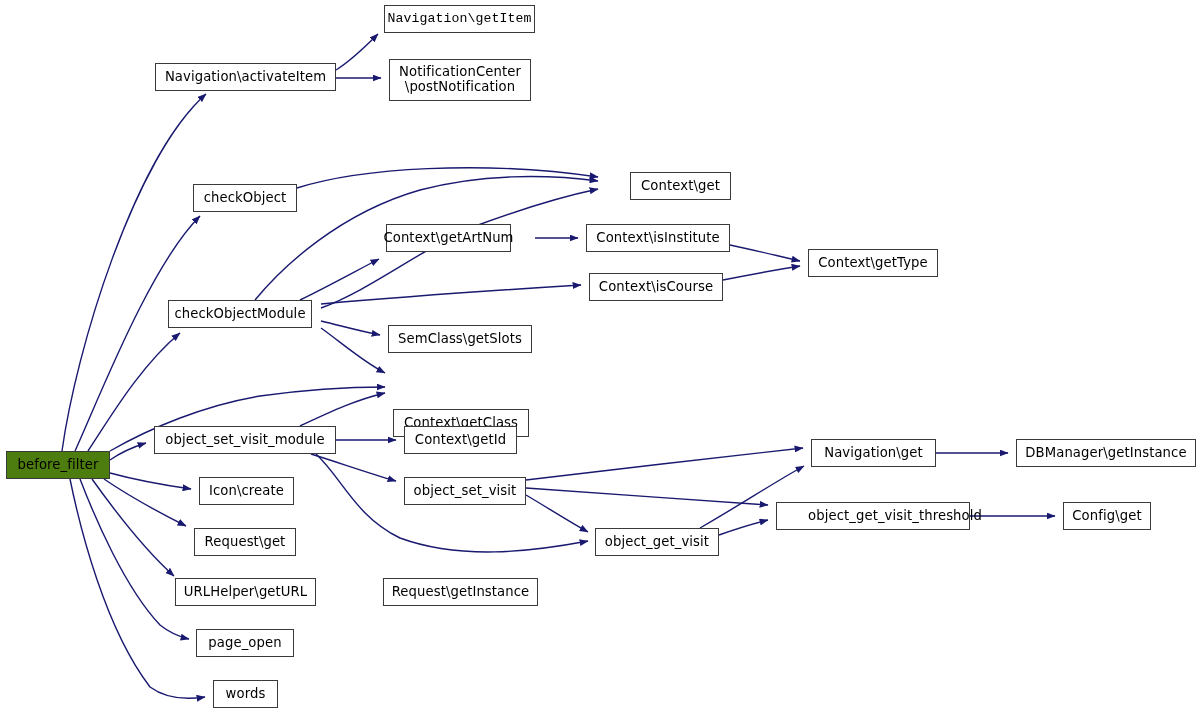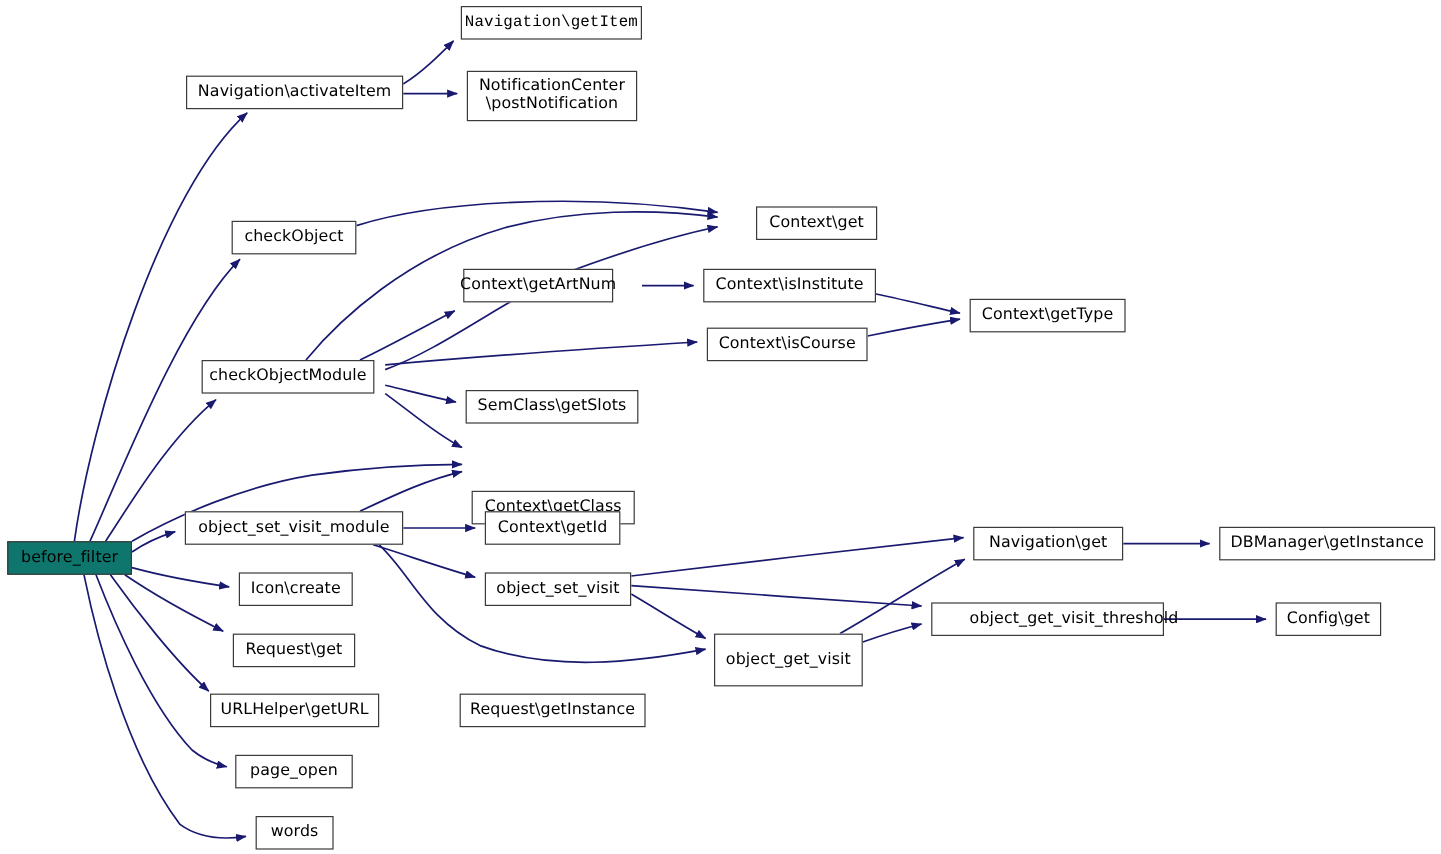--- a/index.html
+++ b/index.html
@@ -32,21 +32,21 @@
     font-size: 13.2px;
     line-height: 1.12;
     display: flex;
     align-items: center;
     justify-content: center;
     text-align: center;
     white-space: pre-line;
     letter-spacing: 0.1px;
   }
   .node.highlight {
-    background: #0f766e;
+    background: #4d7c0f;
   }
 </style>
 </head>
 <body>
 
 <div id="canvas">
 
   <svg id="edges" viewBox="0 0 1201 712" xmlns="http://www.w3.org/2000/svg">
     <defs>
       <marker id="arrow" markerWidth="9" markerHeight="7" refX="8.4" refY="3.5" orient="auto" markerUnits="userSpaceOnUse">
@@ -107,20 +107,20 @@
       <div class="node" style="left: 154px; top: 426px; width: 182px; height: 28px;">object_set_visit_module</div>
       <div class="node" style="left: 404px; top: 426px; width: 113px; height: 28px;">Context\getId</div>
       <div class="node" style="left: 811px; top: 439px; width: 125px; height: 28px;">Navigation\get</div>
       <div class="node" style="left: 1016px; top: 439px; width: 180px; height: 28px;">DBManager\getInstance</div>
       <div class="node highlight" style="left: 6px; top: 451px; width: 104px; height: 28px;">before_filter</div>
       <div class="node" style="left: 199px; top: 477px; width: 95px; height: 28px;">Icon\create</div>
       <div class="node" style="left: 404px; top: 477px; width: 122px; height: 28px;">object_set_visit</div>
       <div class="node" style="left: 776px; top: 502px; width: 194px; height: 28px; padding-left: 44px;">object_get_visit_threshold</div>
       <div class="node" style="left: 1063px; top: 502px; width: 88px; height: 28px;">Config\get</div>
       <div class="node" style="left: 194px; top: 528px; width: 102px; height: 28px;">Request\get</div>
-      <div class="node" style="left: 595px; top: 528px; width: 124px; height: 44px;">object_get_visit</div>
+      <div class="node" style="left: 595px; top: 528px; width: 124px; height: 28px;">object_get_visit</div>
       <div class="node" style="left: 175px; top: 578px; width: 141px; height: 28px;">URLHelper\getURL</div>
       <div class="node" style="left: 383px; top: 578px; width: 155px; height: 28px;">Request\getInstance</div>
       <div class="node" style="left: 196px; top: 629px; width: 98px; height: 28px;">page_open</div>
       <div class="node" style="left: 213px; top: 680px; width: 65px; height: 28px;">words</div>
     </div>
 
 </div>
 
 </body></html>

